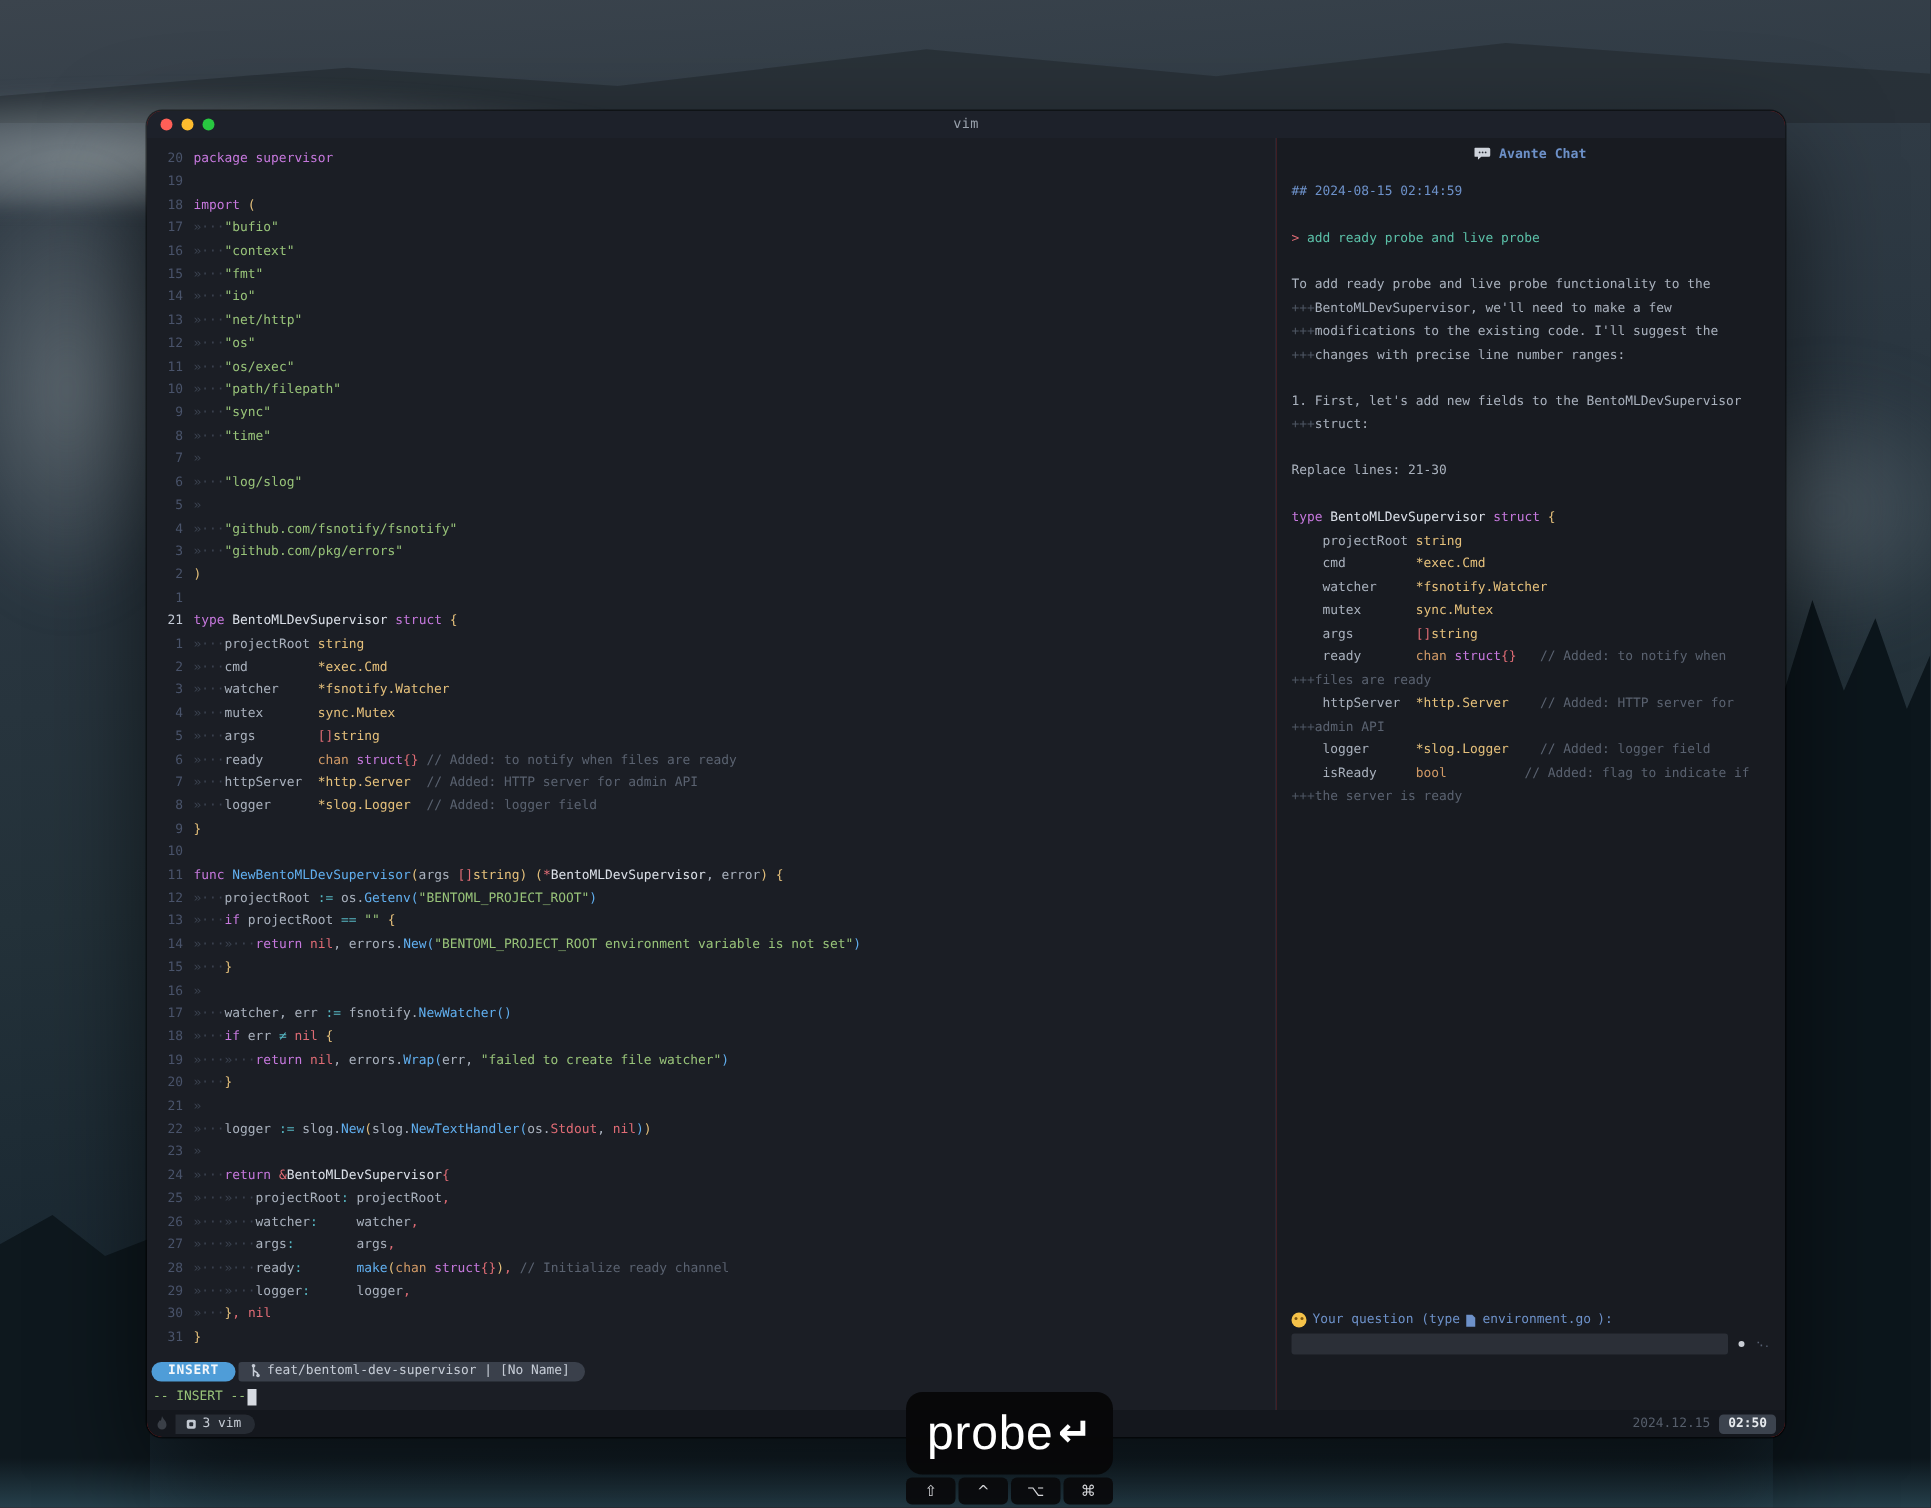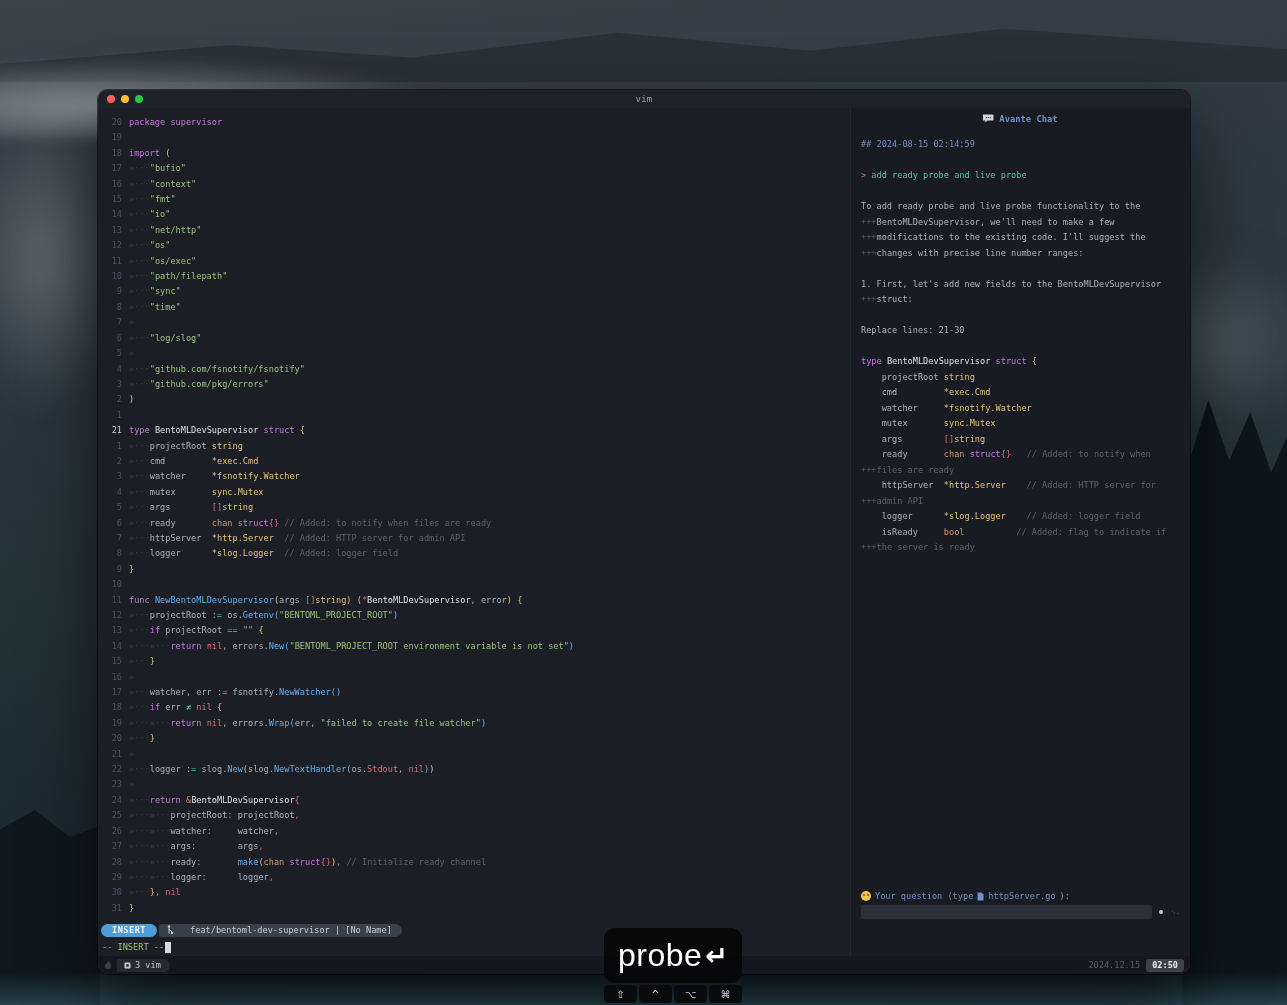--- a/index.html
+++ b/index.html
@@ -17,21 +17,21 @@
   .ridge { position:absolute; left:0; top:0; width:100%; height:82px; background:#272e35;
     clip-path:polygon(0 100%,0 78%,18% 55%,32% 70%,48% 40%,63% 62%,78% 35%,100% 60%,100% 100%); opacity:.8; }
   .trees-right { position:absolute; left:1182px; top:400px; width:105px; height:605px; background:#0c161c;
     clip-path:polygon(0 14%,25% 0,45% 10%,65% 2%,85% 12%,100% 6%,100% 100%,0 100%); }
   .trees-left { position:absolute; left:0; top:810px; width:100px; height:195px; background:#0e181e;
     clip-path:polygon(0 10%,35% 0,70% 14%,100% 8%,100% 100%,0 100%); }
   .bottom-glow { position:absolute; left:0; top:972px; width:100%; height:33px;
     background:linear-gradient(180deg, rgba(46,74,88,0), rgba(58,96,112,.55)); }
 
   
-  .window { position:absolute; left:98px; top:90px; width:1092px; height:884px;
+  .window { position:absolute; left:98px; top:74px; width:1092px; height:884px;
     background:#b91c1c; border-radius:10px; box-shadow:0 30px 70px rgba(0,0,0,.6), 0 0 0 1px rgba(0,0,0,.55);
     display:flex; flex-direction:column; overflow:hidden; }
   .titlebar { height:18px; background:#1d212a; display:flex; align-items:center; position:relative; flex:0 0 auto; }
   .lights { display:flex; gap:6px; margin-left:9px; }
   .light { width:8px; height:8px; border-radius:50%; }
   .light.red { background:#ff5f57; } .light.yellow { background:#febc2e; } .light.green { background:#28c840; }
   .win-title { position:absolute; left:0; right:0; text-align:center; font-size:9px; color:#99a1ac; letter-spacing:.3px; }
 
   .main { flex:1 1 auto; display:flex; min-height:0; }
   .editor-col { width:752px; flex:0 0 auto; display:flex; flex-direction:column; background:#1b1e25; }
@@ -43,21 +43,21 @@
   .code-line { display:flex; min-height:15.4px; }
   .gutter { width:20px; flex:0 0 auto; text-align:right; color:#49536a; margin-right:7px; }
   .gutter.cur { color:#c3cad6; }
   .code-text { white-space:pre; }
 
   
   .statusline { height:16px; flex:0 0 auto; display:flex; align-items:center; padding-left:3px; gap:0; }
   .mode-pill { background:#4f9dd8; color:#f2f6fa; font-weight:bold; font-size:8.6px; letter-spacing:.5px;
     padding:1.5px 11px; border-radius:9px; z-index:2; }
   .branch-pill { background:#3a404b; color:#c6ccd6; font-size:8.6px; padding:1.5px 10px 1.5px 8px;
-    border-radius:3px 9px 9px 3px; margin-left:2px; display:flex; align-items:center; gap:16px; }
+    border-radius:3px 9px 9px 3px; margin-left:2px; display:flex; align-items:center; gap:4px; }
   .cmdline { height:18px; flex:0 0 auto; display:flex; align-items:center; padding-left:4px; font-size:8.6px; color:#98c379; }
   .cursor-block { display:inline-block; width:5.5px; height:11px; background:#d6dae1; margin-left:1px; vertical-align:middle; }
 
   
   .chat-header { height:29px; flex:0 0 auto; display:flex; justify-content:center; gap:5px; padding-top:6px; }
   .chat-title { color:#6d91c9; font-size:8.8px; font-weight:bold; }
   .chat-lines { padding:0 0 0 10px; font-size:8.6px; line-height:15.5px; white-space:pre; overflow:hidden; }
   .chat-line { min-height:15.5px; white-space:pre; }
   .chat-bottom { margin-top:auto; padding:0 10px 37px 10px; }
   .question-label { font-size:8.6px; color:#6d91c9; display:flex; align-items:center; gap:4px; margin-bottom:4px; }
@@ -157,21 +157,21 @@
 
       <div class="chat-bottom">
         <div class="question-label">
           <span class="emoji-face"></span>
           <span>Your question (type</span>
           <span>
             <svg width="7" height="9" viewBox="0 0 7 9">
                 <path d="M0.5 0.5 h4 l2 2 v6 h-6 z" fill="#6d91c9"></path>
               </svg>
           </span>
-          <span>httpServer.go</span>
+          <span>environment.go</span>
             <span>):</span>
         </div>
         <div class="q-input-row">
           <div class="q-input"></div>
           <div class="q-dot"></div>
           <div class="q-grip">⠢.</div>
         </div>
       </div>
     </div>
   </div>

